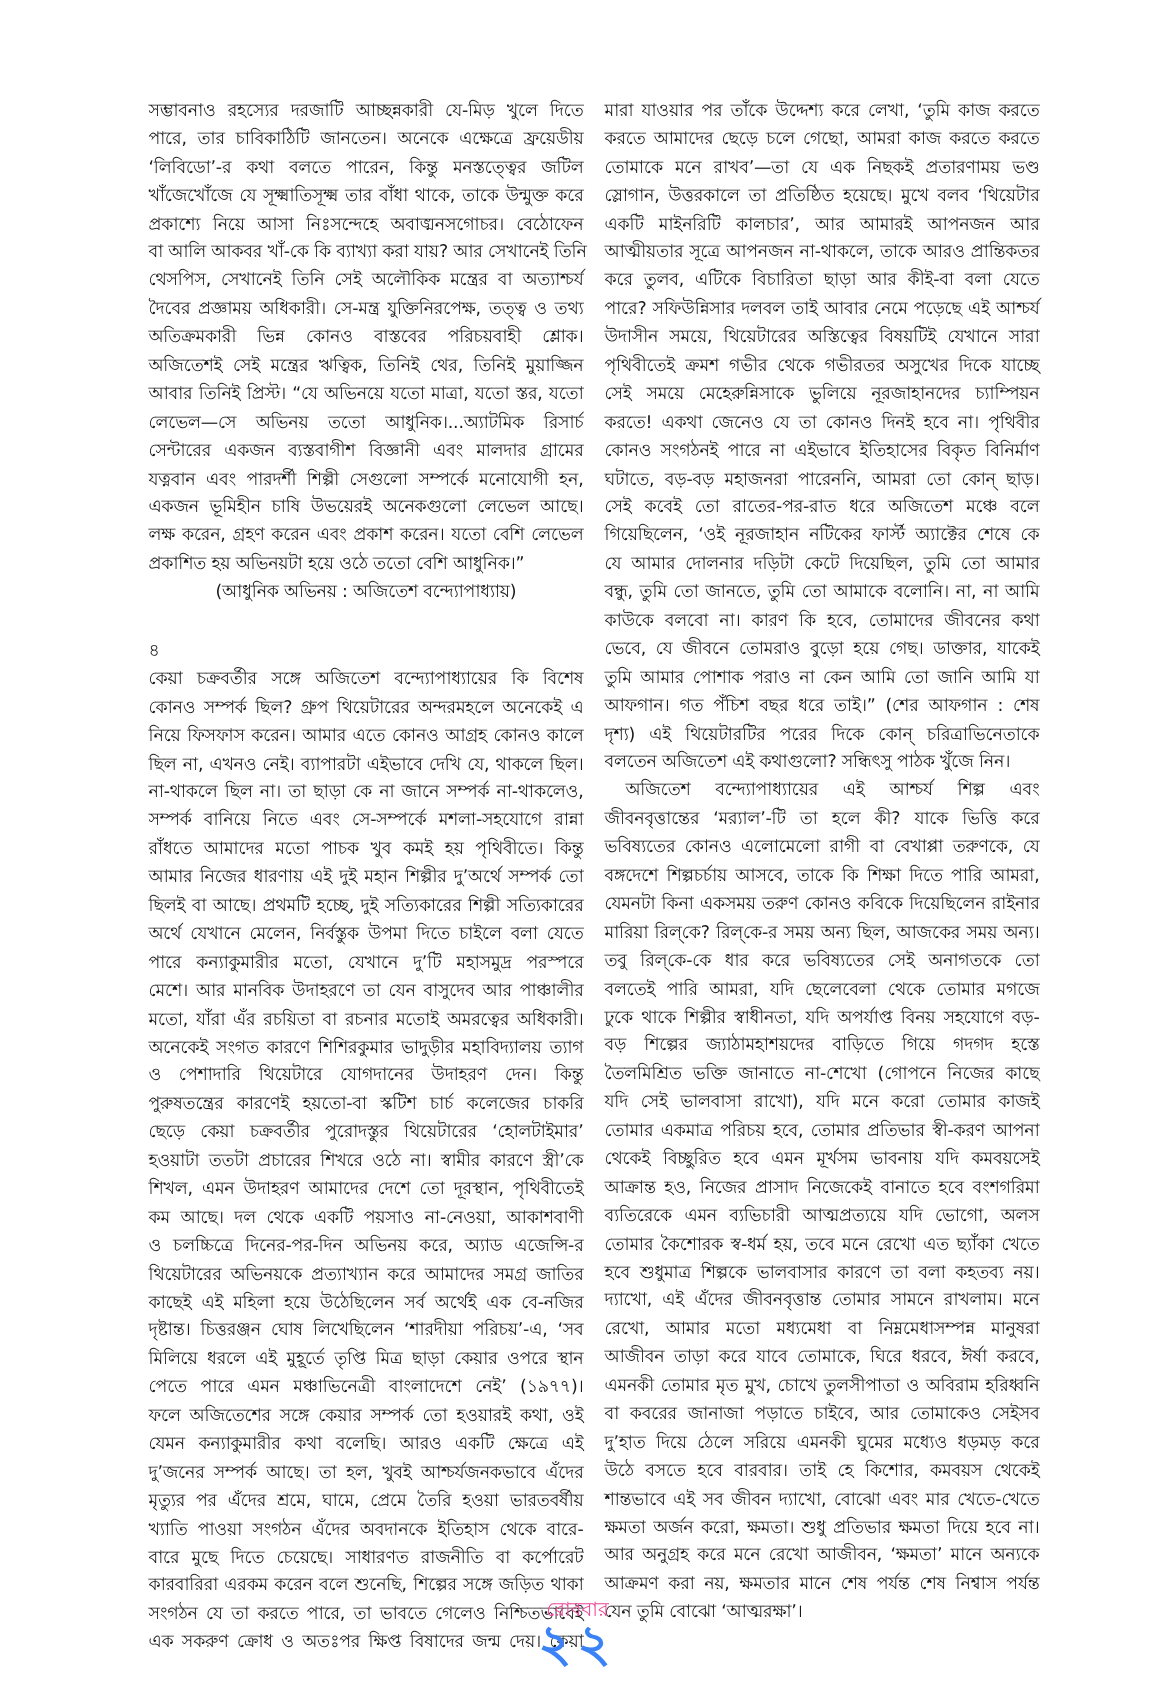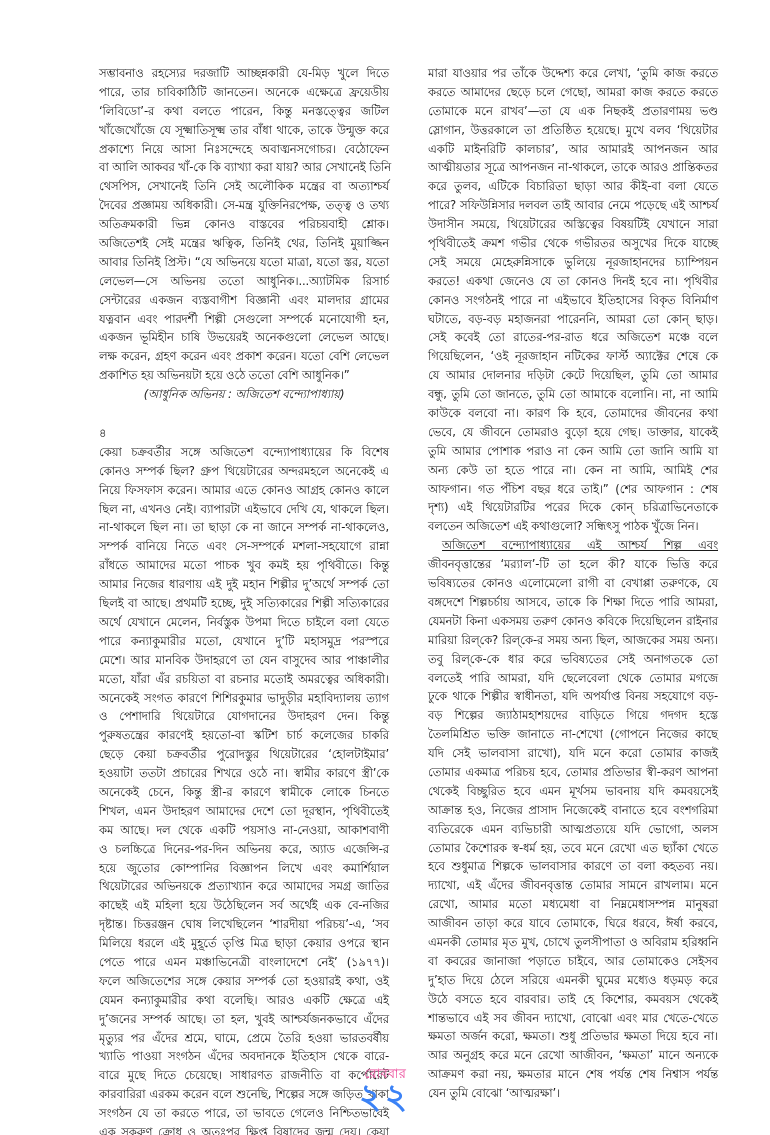--- a/index.html
+++ b/index.html
@@ -2,26 +2,26 @@
 <html><head>
 <meta charset="utf-8">
 <style>
   html, body { margin: 0; padding: 0; background: #ffffff; }
   body { width: 770px; height: 1135px; position: relative; overflow: hidden;
          font-family: "DejaVu Sans", "Liberation Sans", sans-serif; color: #1a1a1a; }
   .page { position: absolute; left: 0; top: 12px; width: 770px; height: 1135px; background: #fff; }
   .col { position: absolute; top: 52px; width: 290px; font-size: 11.6px; line-height: 18.9px;
          text-align: justify; text-align-last: justify; }
   .col-left { left: 99px; }
-  .col-right { left: 403px; margin-left: 25px; }
+  .col-right { left: 403px; }
   .line { display: block; white-space: nowrap; height: 18.9px; overflow: visible;
           text-align: justify; text-align-last: justify; letter-spacing: -0.15px; }
   .line.last { text-align-last: left; }
-  .line.indent { padding-left: 14px; text-decoration: underline; }
-  .line.center { text-align-last: center; font-style: italic; }
+  .line.indent { padding-left: 14px; }
+  .line.center { text-align-last: center; }
   .gap { height: 20px; }
   .section-number { display: block; height: 18.9px; text-align: left; text-align-last: left; }
   .footer { position: absolute; left: 0; width: 770px; top: 1055px; text-align: center; }
   .footer-title { font-size: 13px; color: #ec4899; display: block; line-height: 14px; }
   .footer-number { font-size: 34px; color: #3b82f6; display: block; line-height: 30px;
                    letter-spacing: 4px; font-weight: bold; }
 </style>
 </head>
 <body>
 
@@ -62,25 +62,23 @@
         <span class="line">ছিলই বা আছে। প্রথমটি হচ্ছে, দুই সত্যিকারের শিল্পী সত্যিকারের</span>
         <span class="line">অর্থে যেখানে মেলেন, নির্বস্তুক উপমা দিতে চাইলে বলা যেতে</span>
         <span class="line">পারে কন্যাকুমারীর মতো, যেখানে দু’টি মহাসমুদ্র পরস্পরে</span>
         <span class="line">মেশে। আর মানবিক উদাহরণে তা যেন বাসুদেব আর পাঞ্চালীর</span>
         <span class="line">মতো, যাঁরা এঁর রচয়িতা বা রচনার মতোই অমরত্বের অধিকারী।</span>
         <span class="line">অনেকেই সংগত কারণে শিশিরকুমার ভাদুড়ীর মহাবিদ্যালয় ত্যাগ</span>
         <span class="line">ও পেশাদারি থিয়েটারে যোগদানের উদাহরণ দেন। কিন্তু</span>
         <span class="line">পুরুষতন্ত্রের কারণেই হয়তো-বা স্কটিশ চার্চ কলেজের চাকরি</span>
         <span class="line">ছেড়ে কেয়া চক্রবর্তীর পুরোদস্তুর থিয়েটারের ‘হোলটাইমার’</span>
         <span class="line">হওয়াটা ততটা প্রচারের শিখরে ওঠে না। স্বামীর কারণে স্ত্রী’কে</span>
-        <span class="line">অনেকেই চেনে, কিন্তু স্ত্রী-র কারণে স্বামীকে লোকে চিনতে</span>
         <span class="line">শিখল, এমন উদাহরণ আমাদের দেশে তো দূরস্থান, পৃথিবীতেই</span>
         <span class="line">কম আছে। দল থেকে একটি পয়সাও না-নেওয়া, আকাশবাণী</span>
         <span class="line">ও চলচ্চিত্রে দিনের-পর-দিন অভিনয় করে, অ্যাড এজেন্সি-র</span>
-        <span class="line">হয়ে জুতোর কোম্পানির বিজ্ঞাপন লিখে এবং কমার্শিয়াল</span>
         <span class="line">থিয়েটারের অভিনয়কে প্রত্যাখ্যান করে আমাদের সমগ্র জাতির</span>
         <span class="line">কাছেই এই মহিলা হয়ে উঠেছিলেন সর্ব অর্থেই এক বে-নজির</span>
         <span class="line">দৃষ্টান্ত। চিত্তরঞ্জন ঘোষ লিখেছিলেন ‘শারদীয়া পরিচয়’-এ, ‘সব</span>
         <span class="line">মিলিয়ে ধরলে এই মুহূর্তে তৃপ্তি মিত্র ছাড়া কেয়ার ওপরে স্থান</span>
         <span class="line">পেতে পারে এমন মঞ্চাভিনেত্রী বাংলাদেশে নেই’ (১৯৭৭)।</span>
         <span class="line">ফলে অজিতেশের সঙ্গে কেয়ার সম্পর্ক তো হওয়ারই কথা, ওই</span>
         <span class="line">যেমন কন্যাকুমারীর কথা বলেছি। আরও একটি ক্ষেত্রে এই</span>
         <span class="line">দু’জনের সম্পর্ক আছে। তা হল, খুবই আশ্চর্যজনকভাবে এঁদের</span>
         <span class="line">মৃত্যুর পর এঁদের শ্রমে, ঘামে, প্রেমে তৈরি হওয়া ভারতবর্ষীয়</span>
         <span class="line">খ্যাতি পাওয়া সংগঠন এঁদের অবদানকে ইতিহাস থেকে বারে-</span>
@@ -107,21 +105,20 @@
         <span class="line">করতে! একথা জেনেও যে তা কোনও দিনই হবে না। পৃথিবীর</span>
         <span class="line">কোনও সংগঠনই পারে না এইভাবে ইতিহাসের বিকৃত বিনির্মাণ</span>
         <span class="line">ঘটাতে, বড়-বড় মহাজনরা পারেননি, আমরা তো কোন্ ছাড়।</span>
         <span class="line">সেই কবেই তো রাতের-পর-রাত ধরে অজিতেশ মঞ্চে বলে</span>
         <span class="line">গিয়েছিলেন, ‘ওই নূরজাহান নটিকের ফার্স্ট অ্যাক্টের শেষে কে</span>
         <span class="line">যে আমার দোলনার দড়িটা কেটে দিয়েছিল, তুমি তো আমার</span>
         <span class="line">বন্ধু, তুমি তো জানতে, তুমি তো আমাকে বলোনি। না, না আমি</span>
         <span class="line">কাউকে বলবো না। কারণ কি হবে, তোমাদের জীবনের কথা</span>
         <span class="line">ভেবে, যে জীবনে তোমরাও বুড়ো হয়ে গেছ। ডাক্তার, যাকেই</span>
         <span class="line">তুমি আমার পোশাক পরাও না কেন আমি তো জানি আমি যা</span>
-        <span class="line">অন্য কেউ তা হতে পারে না। কেন না আমি, আমিই শের</span>
         <span class="line">আফগান। গত পঁচিশ বছর ধরে তাই।” (শের আফগান : শেষ</span>
         <span class="line">দৃশ্য) এই থিয়েটারটির পরের দিকে কোন্ চরিত্রাভিনেতাকে</span>
         <span class="line last">বলতেন অজিতেশ এই কথাগুলো? সন্ধিৎসু পাঠক খুঁজে নিন।</span>
       </div>
     <div id="rp2">
         <span class="line indent">অজিতেশ বন্দ্যোপাধ্যায়ের এই আশ্চর্য শিল্প এবং</span>
         <span class="line">জীবনবৃত্তান্তের ‘মর‍্যাল’-টি তা হলে কী? যাকে ভিত্তি করে</span>
         <span class="line">ভবিষ্যতের কোনও এলোমেলো রাগী বা বেখাপ্পা তরুণকে, যে</span>
         <span class="line">বঙ্গদেশে শিল্পচর্চায় আসবে, তাকে কি শিক্ষা দিতে পারি আমরা,</span>
         <span class="line">যেমনটা কিনা একসময় তরুণ কোনও কবিকে দিয়েছিলেন রাইনার</span>

